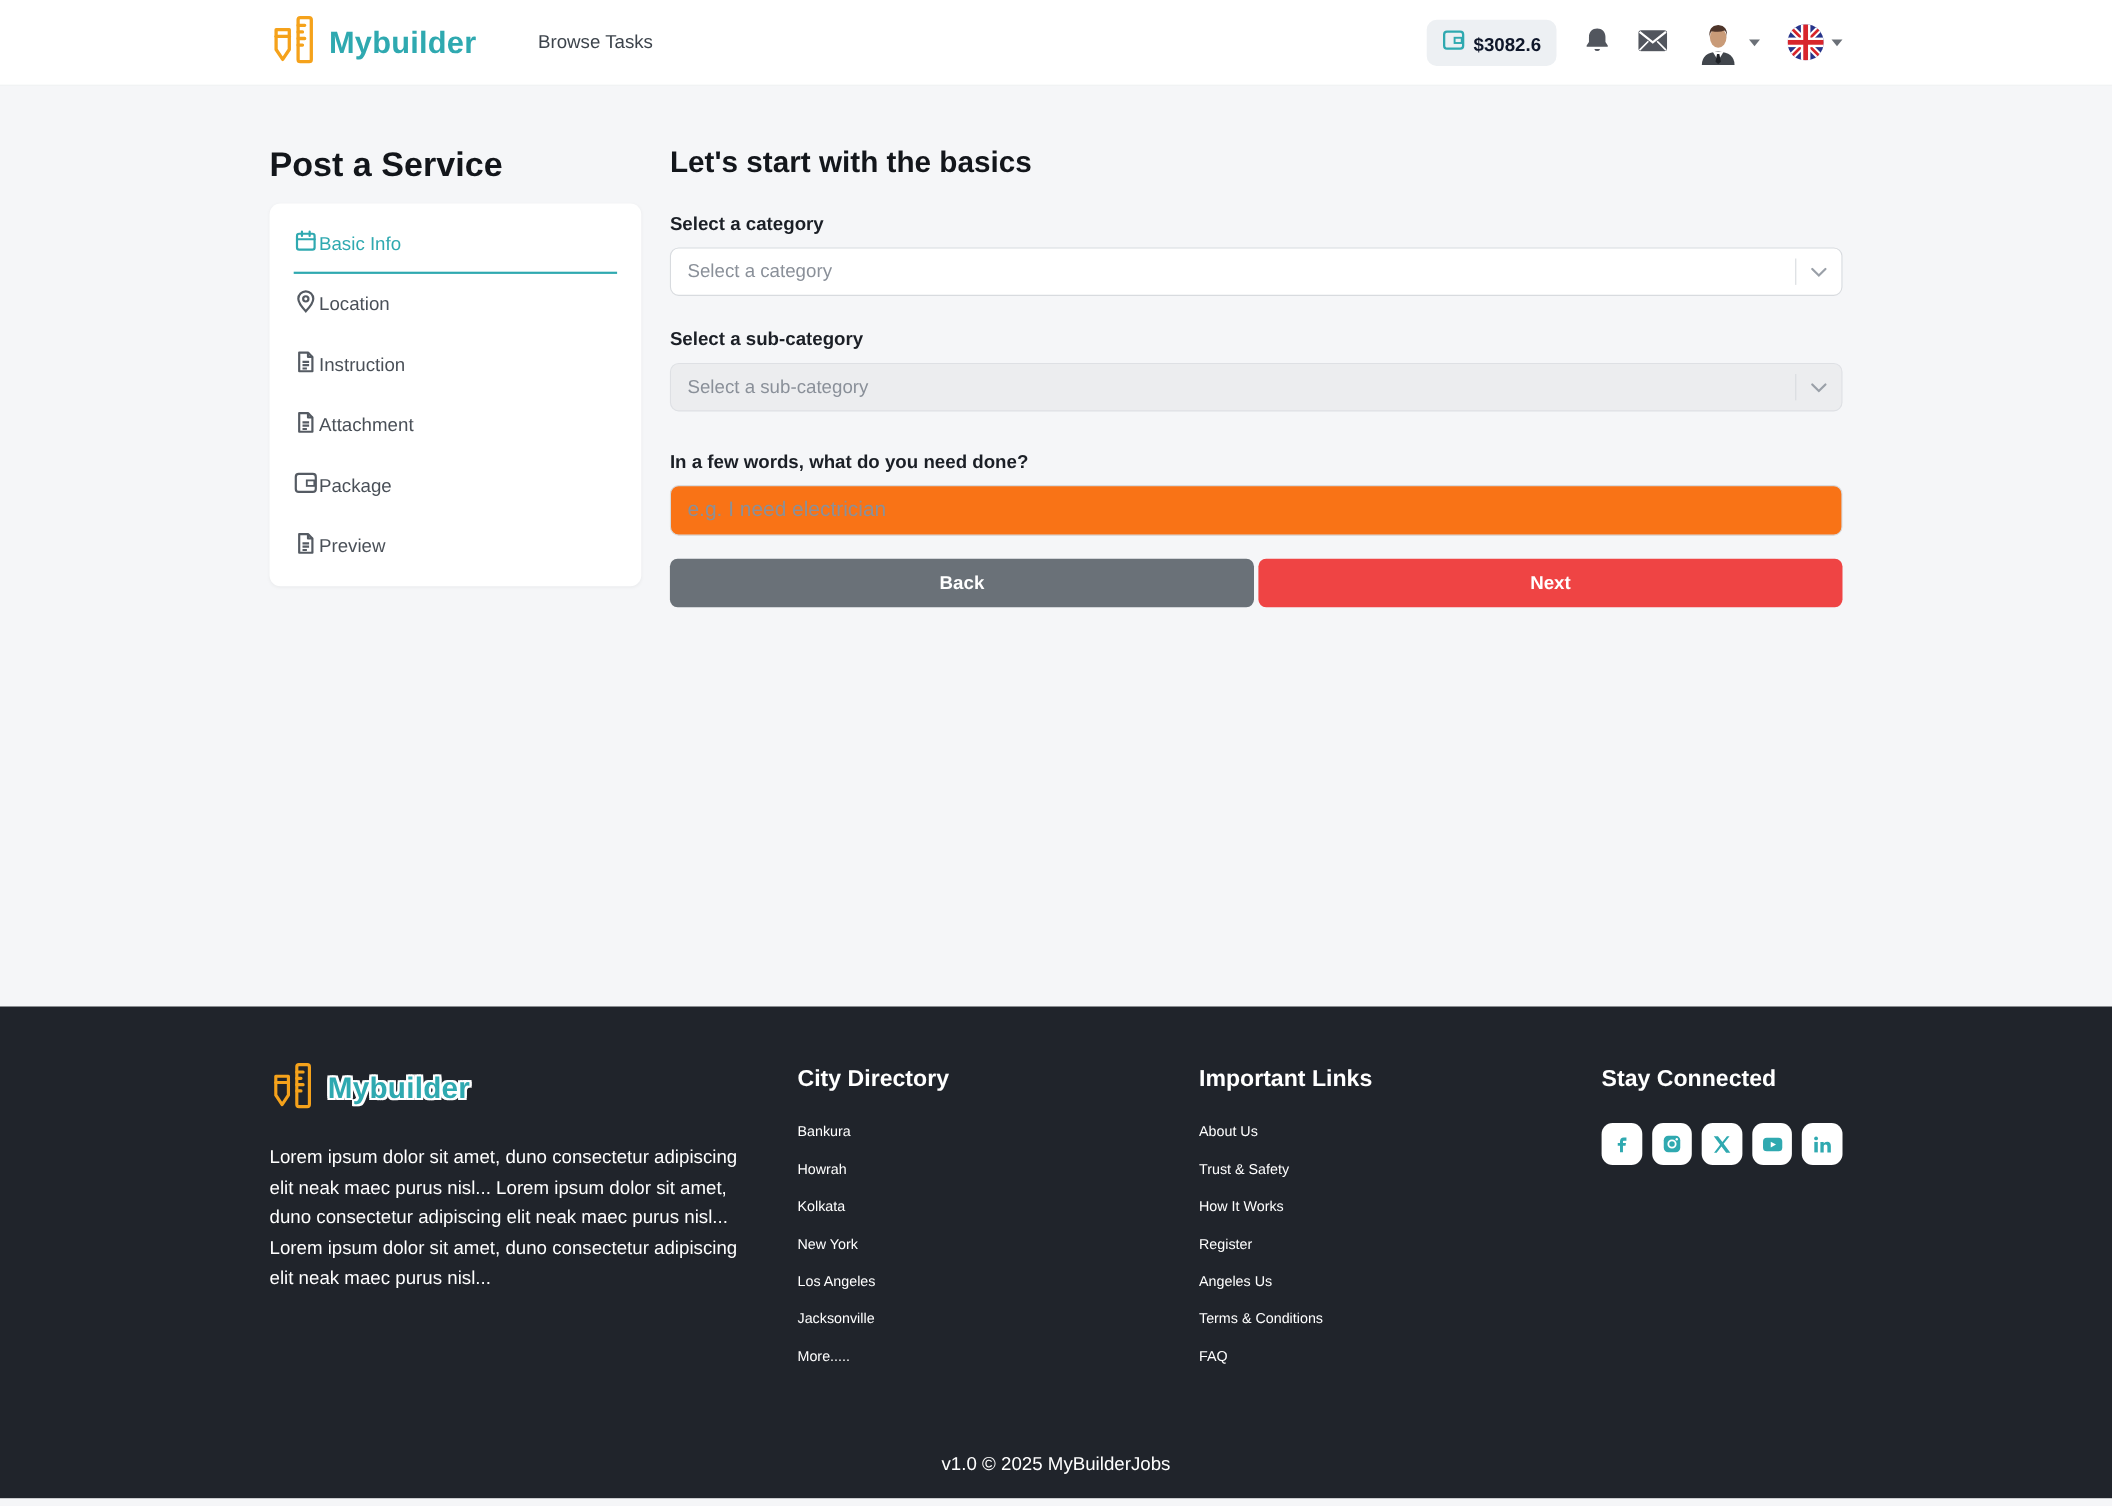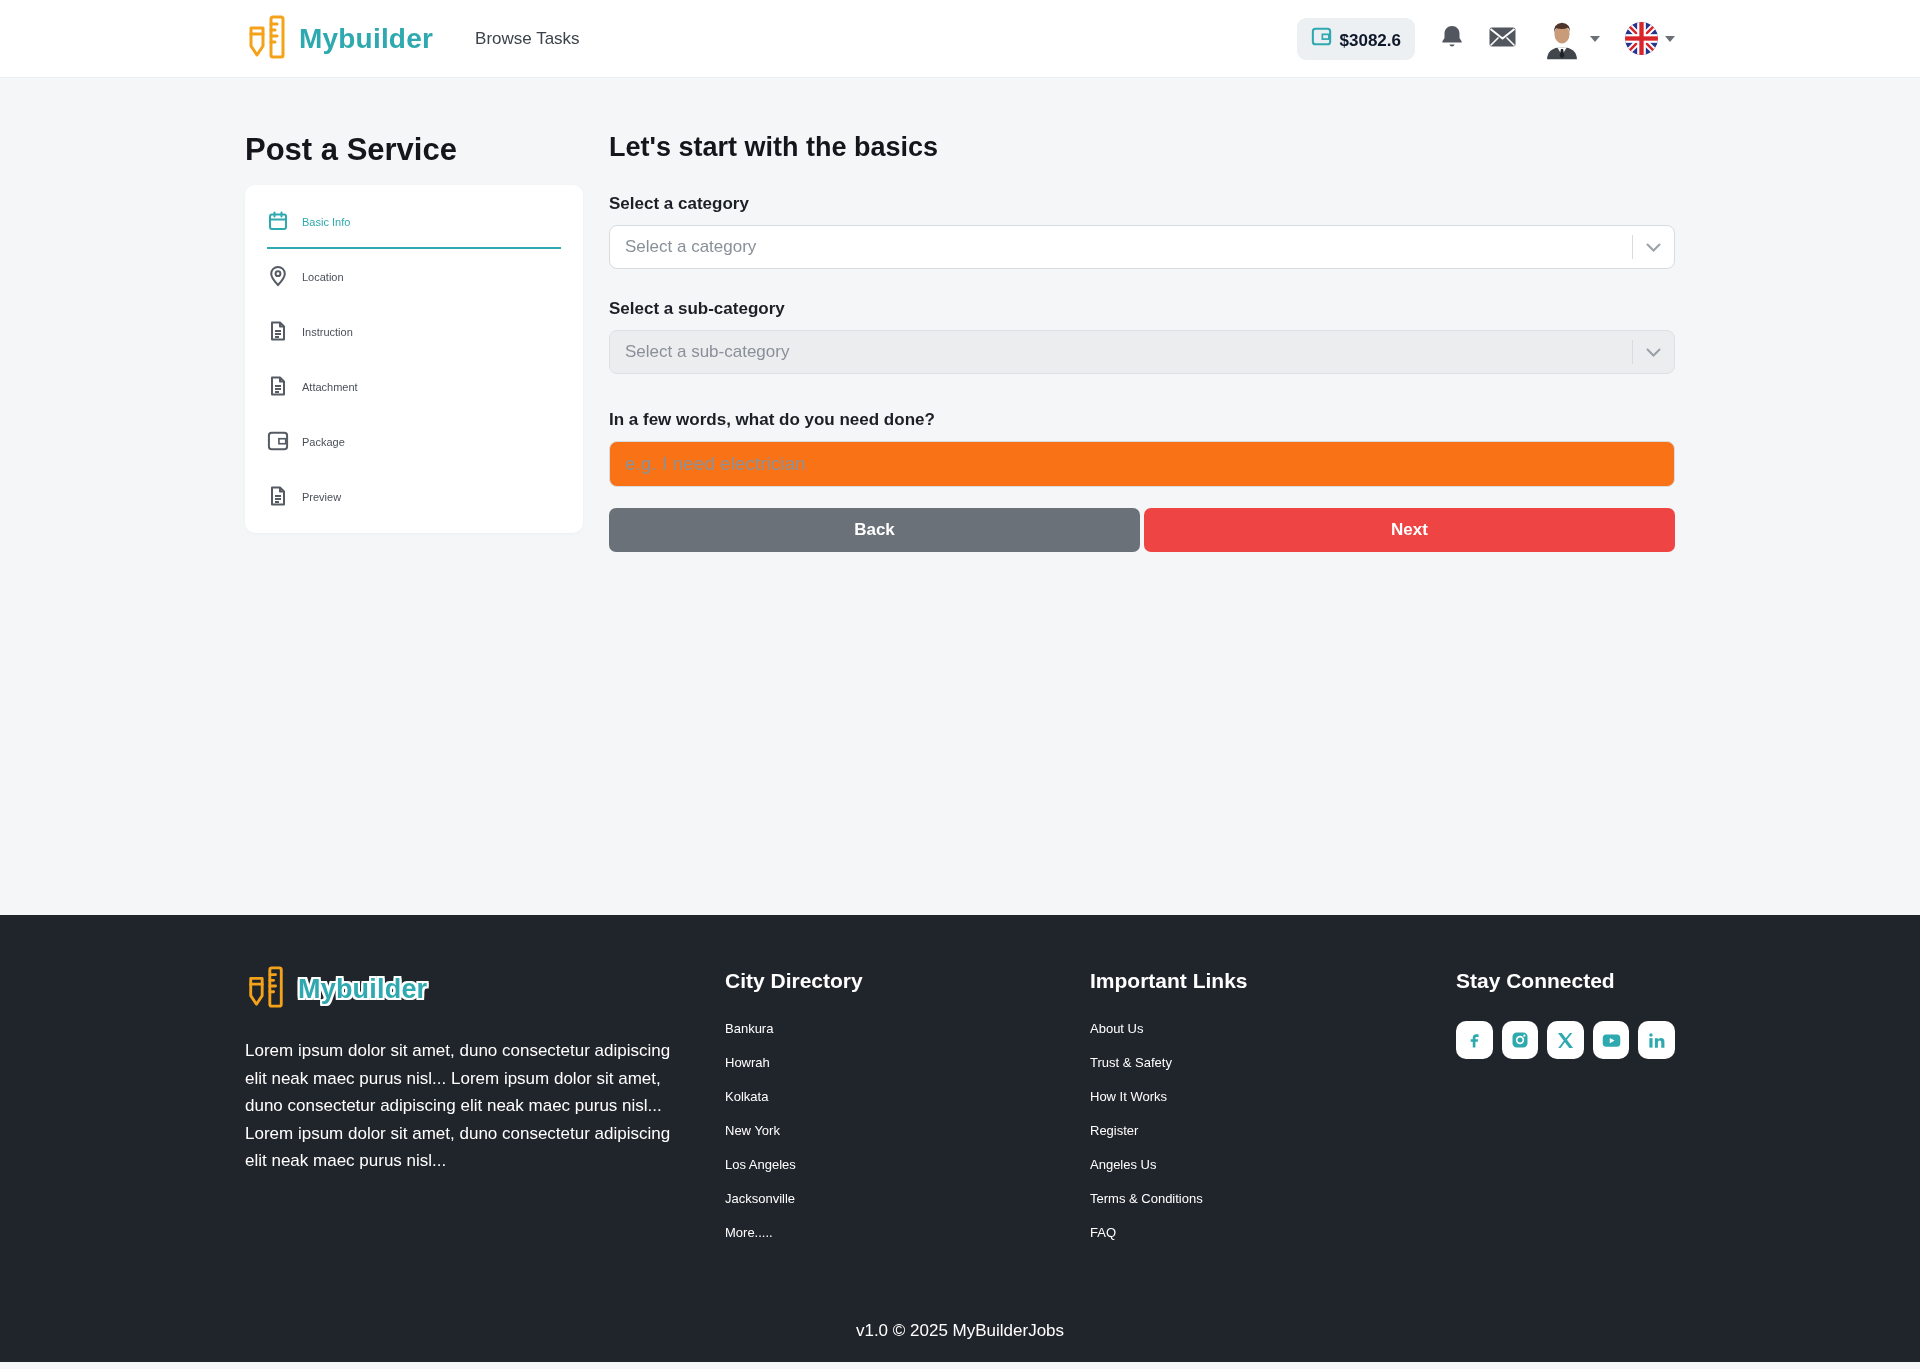--- a/index.html
+++ b/index.html
@@ -13,40 +13,40 @@
   }
   .container { width:1430px; margin:0 auto; }
 
   
   header.app-header {
     height:78px; background:#fff; border-bottom:1px solid #eef0f2;
   }
   .header-inner { display:flex; align-items:center; height:100%; }
   .brand { display:flex; align-items:center; gap:10px; cursor:pointer; }
   .brand-text { color:#2FA9B0; font-size:28px; font-weight:800; letter-spacing:.2px; }
-  .main-nav a { margin-left:42px; font-size:17px; color:#3c434b; text-decoration:none; }
+  .main-nav a { margin-left:56px; font-size:17px; color:#3c434b; text-decoration:none; }
   .header-right { margin-left:auto; display:flex; align-items:center; gap:25px; }
   .wallet-badge {
     background:#edf0f3; border-radius:9px; padding:9px 14px;
     display:flex; align-items:flex-end; gap:8px;
     color:#0f172a; font-weight:700; font-size:17px; cursor:pointer;
   }
   .icon-btn { background:none; border:none; padding:0; cursor:pointer; display:flex; align-items:center; }
   .caret { width:0; height:0; border-left:5px solid transparent; border-right:5px solid transparent; border-top:6px solid #6b7077; }
   .avatar-wrap, .lang-wrap { display:flex; align-items:center; gap:7px; cursor:pointer; }
   .avatar-img { width:42px; height:42px; }
   .flag-img { width:33px; height:33px; }
 
   
   main { height:837px; padding-top:54px; }
   .main-grid { display:flex; gap:26px; align-items:flex-start; }
   aside.steps-col { width:338px; }
   aside.steps-col h1 { font-size:31px; font-weight:800; margin:0 0 17px; color:#13161b; }
   .steps-card { background:#fff; border-radius:10px; padding:9px 0; box-shadow:0 1px 3px rgba(20,25,35,.04); }
-  .step { display:flex; align-items:center; gap:13px; padding:0 22px; height:55px; font-size:11px; color:#4a5058; cursor:pointer; position:relative; }
+  .step { display:flex; align-items:center; gap:1px; padding:0 22px; height:55px; font-size:17px; color:#4a5058; cursor:pointer; position:relative; }
   .step svg { flex:0 0 auto; }
   .step.active { color:#2FA9B0; font-weight:400; }
   .step.active::after { content:""; position:absolute; left:22px; right:22px; bottom:0; height:2px; background:#2FA9B0; }
 
   .form-col { flex:1; }
   .form-col h2 { font-size:27px; font-weight:800; margin:0 0 31px; color:#13161b; }
   .field-label { font-size:17px; font-weight:700; color:#1b1f26; margin:0 0 11px; }
   .select-box {
     height:44px; background:#fff; border:1px solid #d8dbdf; border-radius:8px;
     display:flex; align-items:center; padding:0 13px 0 15px; font-size:17px; color:#8a9099; cursor:pointer;

